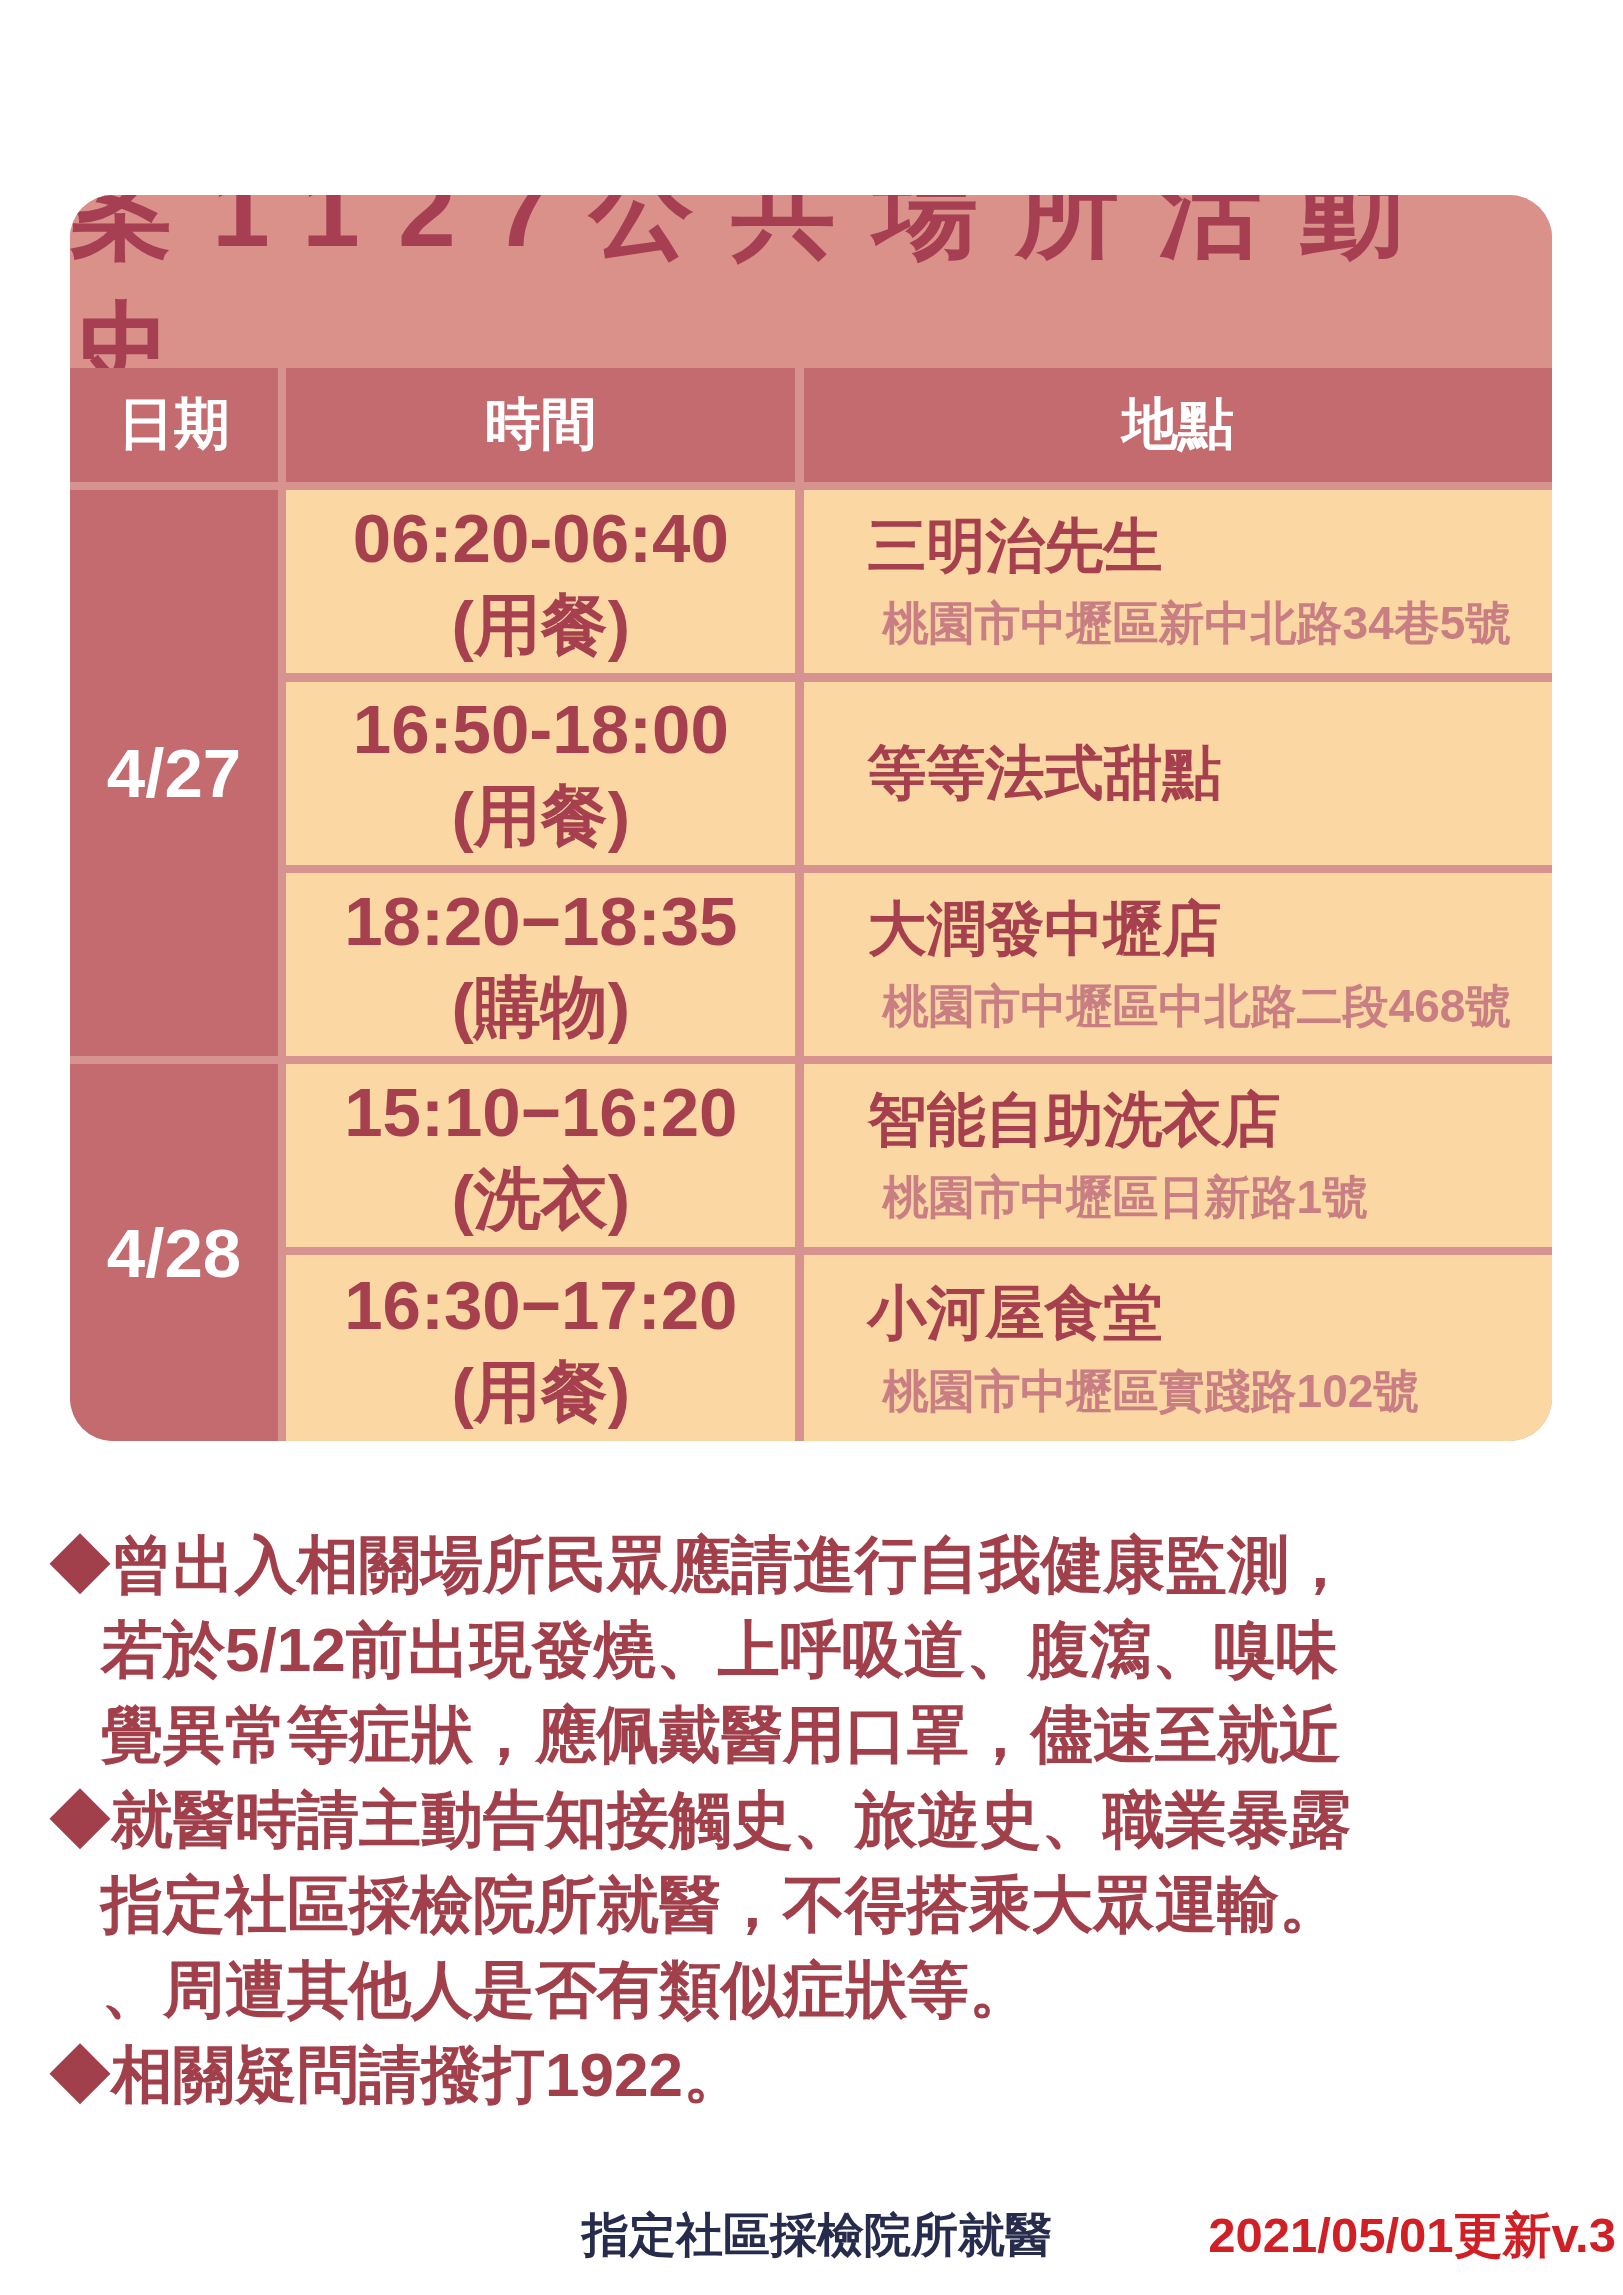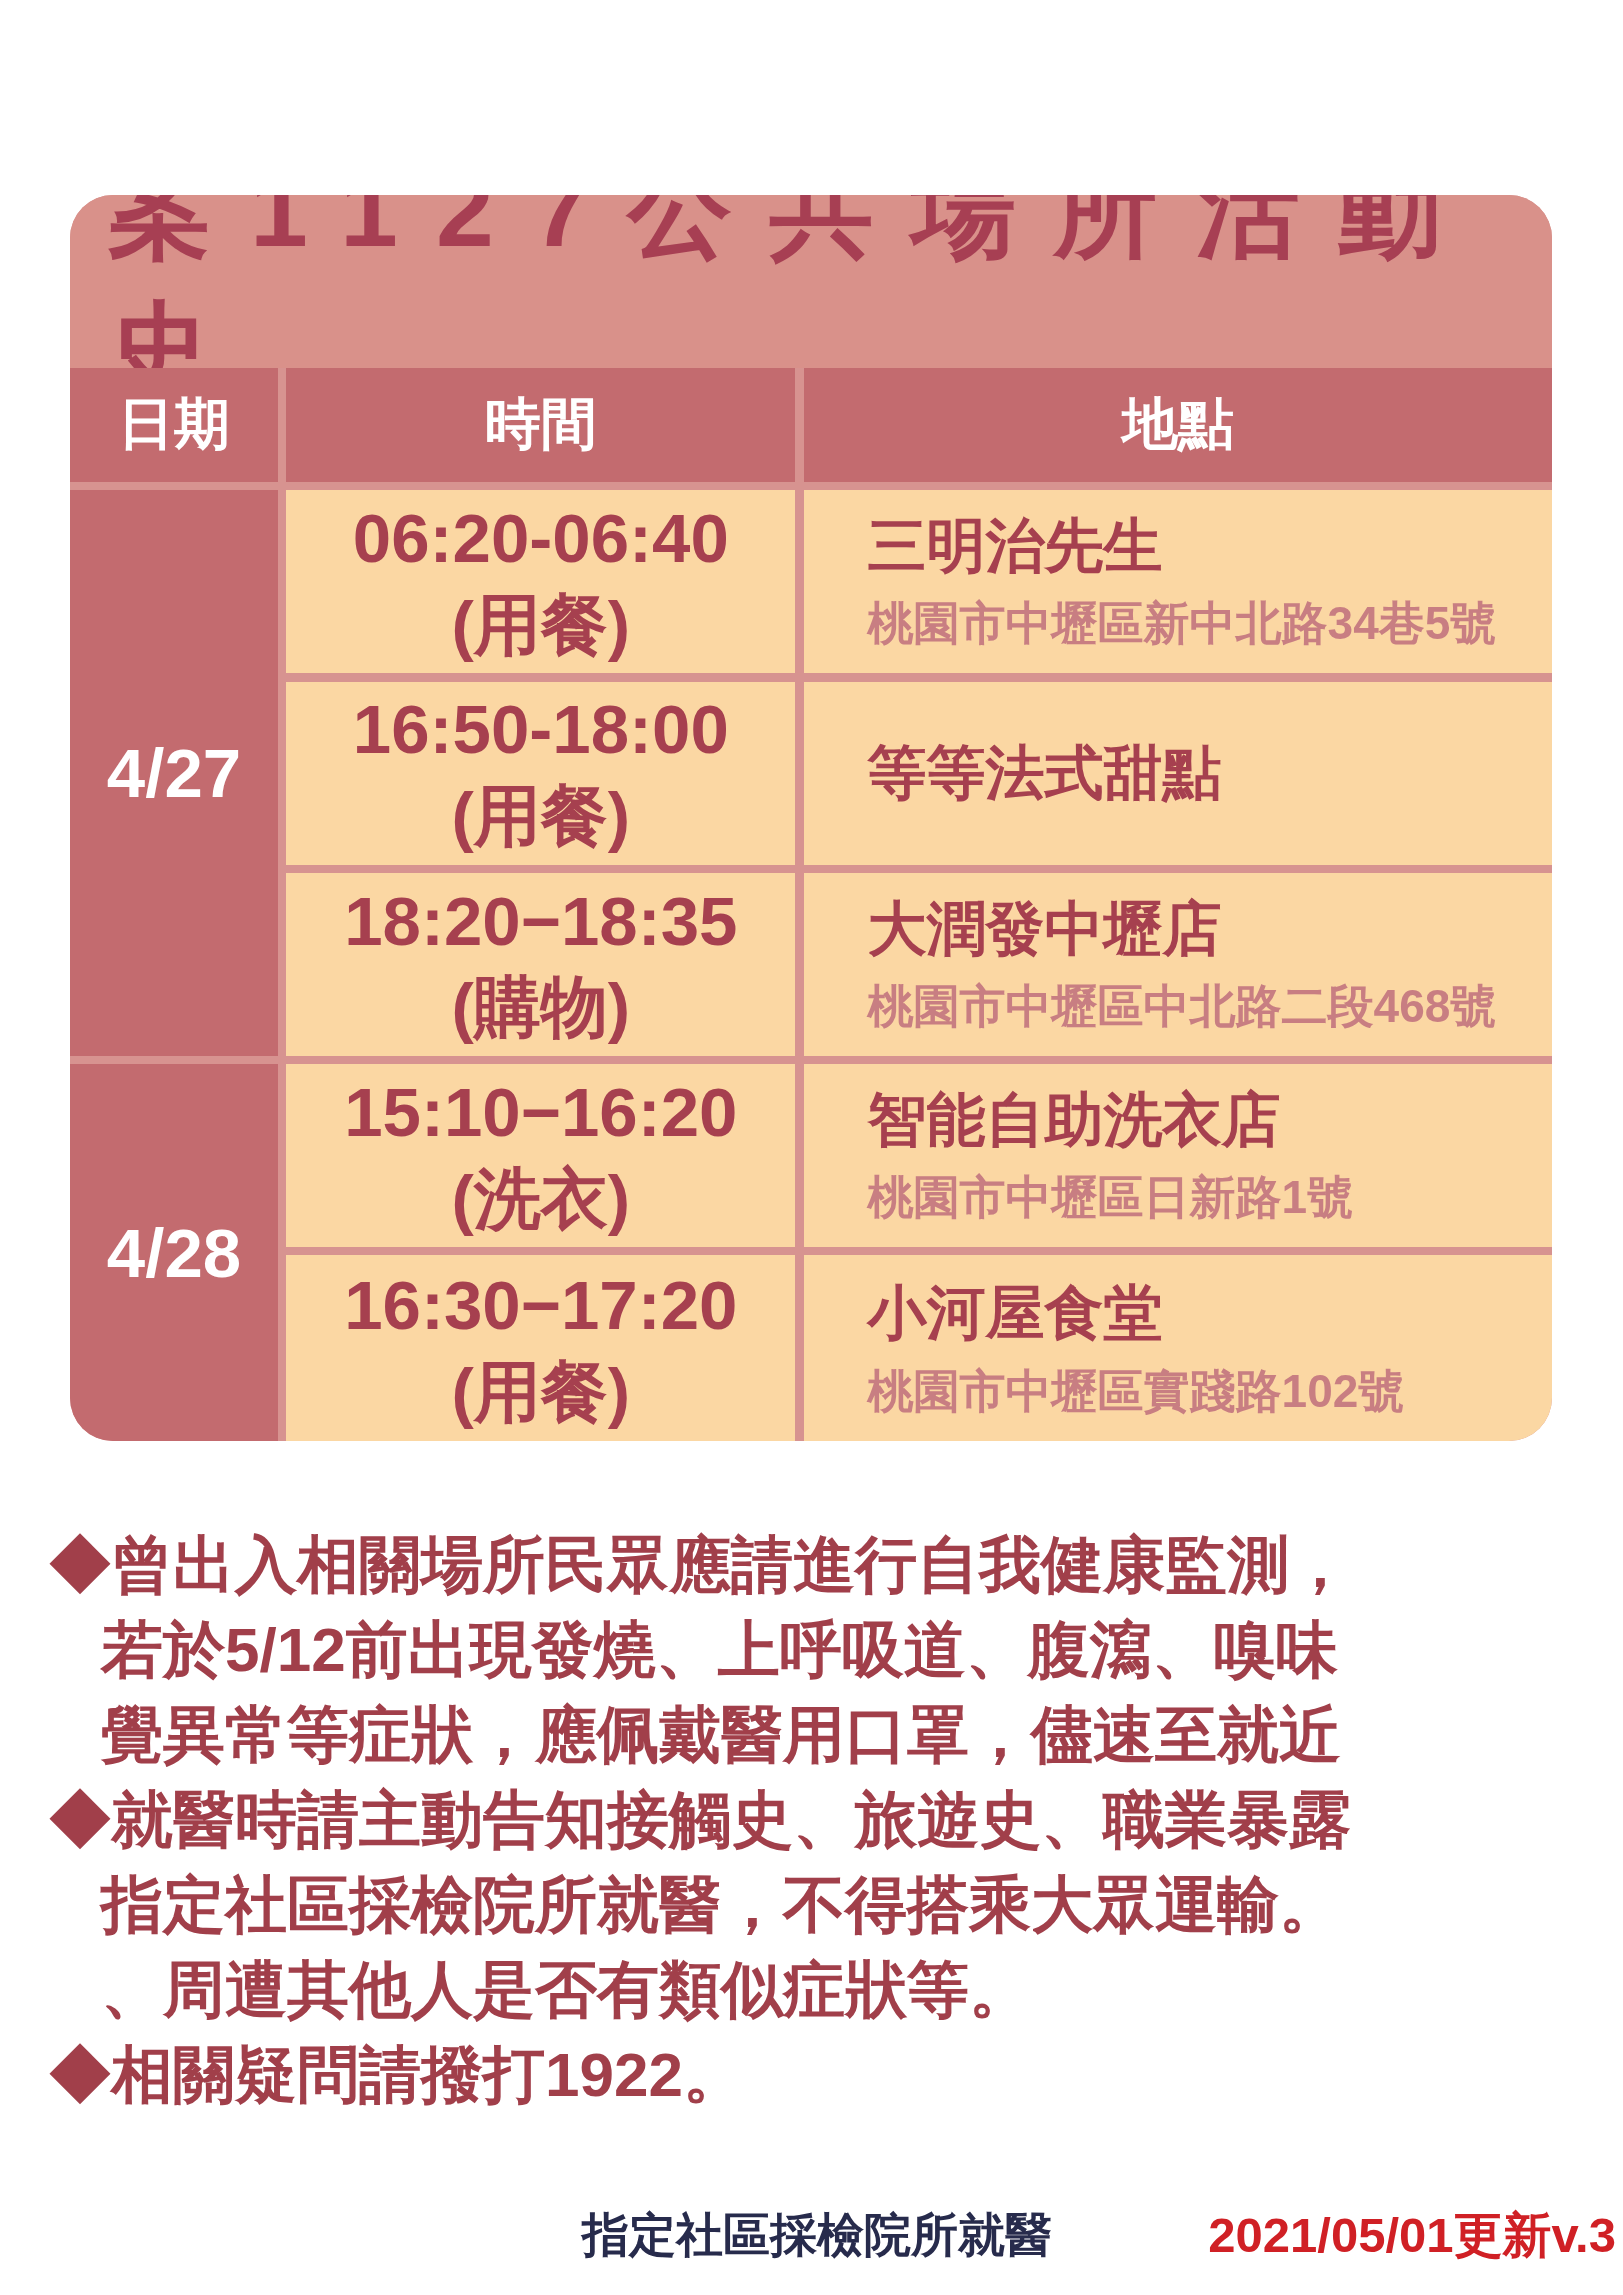--- a/index.html
+++ b/index.html
@@ -20,21 +20,20 @@
     background:#D79390;            
     border-radius:43px;
     overflow:hidden;
   }
   .cell{display:flex;align-items:center;justify-content:center;}
   .cell-title{
     grid-row:1;grid-column:1/6;
     background:#D9918A;
     color:#A73F53;
     font-size:104px;letter-spacing:38px;
-    padding-left:38px;              
     font-weight:bold;
   }
   .th{
     background:#C36B6F;color:#ffffff;
     font-size:56px;font-weight:bold;
   }
   .th-date{grid-row:2;grid-column:1;}
   .th-time{grid-row:2;grid-column:3;}
   .th-loc{grid-row:2;grid-column:5;}
   .date-cell{
@@ -47,21 +46,21 @@
   .r1{grid-row:4;} .r2{grid-row:6;} .r3{grid-row:8;} .r4{grid-row:10;} .r5{grid-row:12;}
   .c-time{grid-column:3;flex-direction:column;gap:9.7px;color:#A6404F;}
   .c-time .time-range{font-size:69px;line-height:76px;font-weight:bold;}
   .c-time .activity{font-size:67px;line-height:76px;font-weight:bold;}
   .c-loc{
     grid-column:5;flex-direction:column;gap:19.4px;
     align-items:flex-start;justify-content:center;
     padding-left:64px;box-sizing:border-box;
   }
   .c-loc .place{font-size:59px;line-height:65px;color:#A6404F;font-weight:bold;}
-  .c-loc .address{font-size:46px;line-height:51px;color:#C87E82;font-weight:bold;}
+  .c-loc .address{font-size:46px;line-height:51px;color:#C87E82;font-weight:bold;margin-left:15px;}
   
   .advisory{
     position:absolute;left:49px;top:1522px;width:1547px;
     color:#A13F4A;font-size:62px;line-height:85px;font-weight:bold;
   }
   .advisory .line{white-space:nowrap;}
   .advisory .indent{padding-left:52px;}
   
   .footer-org{
     position:absolute;left:582px;top:2204px;

